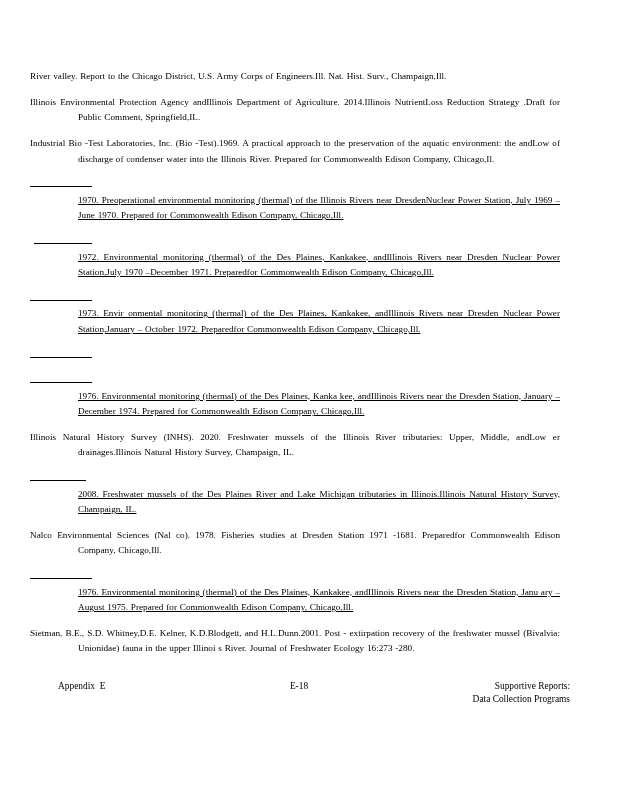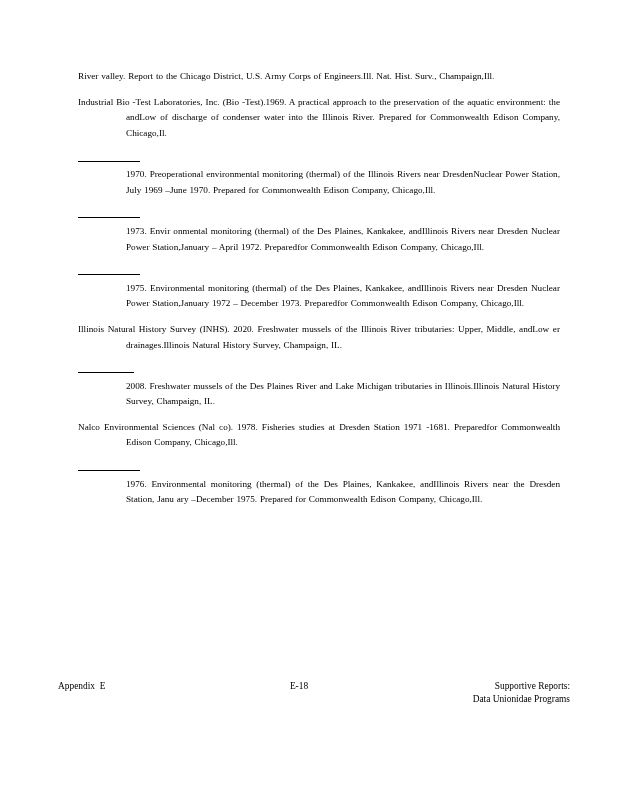--- a/index.html
+++ b/index.html
@@ -13,37 +13,38 @@
     font-family: "Liberation Serif", serif;
     color: #000000;
     position: relative;
     overflow: hidden;
   }
   .page {
     position: relative;
     width: 618px;
     height: 748px;
     box-sizing: border-box;
-    padding: 60px 58px 0 78px;
+    padding: 60px 58px 0 30px;
   }
   .refs {
     margin-top: 6px;
   }
   .ref {
     font-size: 9.2px;
     line-height: 15.6px;
     text-align: justify;
     margin-bottom: 10px;
     padding-left: 48px;
     text-indent: -48px;
     word-spacing: 0.5px;
   }
   .ref .cont {
     display: inline-block;
     text-indent: 0;
+    text-decoration: underline;
   }
   .rule {
     display: inline-block;
     width: 62px;
     border-bottom: 1px solid #000;
     height: 8px;
     vertical-align: baseline;
     margin-right: 2px;
   }
   .rule.short {
@@ -83,58 +84,70 @@
 <body>
 
 <div class="page">
 
   <div class="refs">
 
     <p class="ref">
       <span>River  valley.   Report   to  the  Chicago  District,  U.S.  Army  Corps  of Engineers.Ill.    Nat.  Hist.  Surv.,   Champaign,Ill.</span>
     </p>
 
+    <p class="ref">
+      <span>Illinois  Environmental   Protection   Agency  andIllinois  Department  of  Agriculture.    2014.Illinois  NutrientLoss   Reduction   Strategy  .Draft   for  Public   Comment,   Springfield,IL.</span>
+    </p>
 
     <p class="ref">
       <span>Industrial   Bio -Test  Laboratories,    Inc.  (Bio -Test).1969.    A  practical  approach   to  the  preservation  of  the  aquatic   environment:     the  andLow   of  discharge   of  condenser    water  into  the  Illinois  River.  Prepared   for Commonwealth    Edison  Company,   Chicago,Il.</span>
     </p>
 
     <p class="ref">
       <span class="rule"></span><span class="cont">1970.  Preoperational    environmental    monitoring   (thermal)  of  the  Illinois  Rivers   near  DresdenNuclear    Power   Station,  July  1969 –June  1970.  Prepared   for  Commonwealth    Edison  Company,   Chicago,Ill.</span>
     </p>
 
-
     <p class="ref">
-      <span class="rule"></span><span class="cont">1973.  Envir onmental   monitoring   (thermal)  of  the  Des  Plaines,  Kankakee,  andIllinois  Rivers  near  Dresden  Nuclear  Power   Station,January    –  April    1972.  Preparedfor    Commonwealth    Edison  Company,   Chicago,Ill.</span>
+      <span class="rule gapped"></span><span class="cont">1972.  Environmental    monitoring   (thermal)  of  the  Des  Plaines,  Kankakee,  andIllinois  Rivers  near  Dresden  Nuclear  Power   Station,July   1970 –December    1971.  Preparedfor    Commonwealth    Edison  Company,   Chicago,Ill.</span>
     </p>
 
     <p class="ref">
-      <span class="rule"></span><span class="cont">1975.  Environmental    monitoring   (thermal)  of  the  Des  Plaines,  Kankakee,  andIllinois  Rivers  near  Dresden  Nuclear  Power   Station,January    1972 –  December    1973.  Preparedfor    Commonwealth    Edison  Company,   Chicago,Ill.</span>
+      <span class="rule"></span><span class="cont">1973.  Envir onmental   monitoring   (thermal)  of  the  Des  Plaines,  Kankakee,  andIllinois  Rivers  near  Dresden  Nuclear  Power   Station,January    –  October    1972.  Preparedfor    Commonwealth    Edison  Company,   Chicago,Ill.</span>
     </p>
 
+    <p class="ref">
+      <span class="rule"></span>
+    </p>
+
+    <p class="ref">
+      <span class="rule"></span><span class="cont">1976.  Environmental    monitoring   (thermal)  of  the  Des  Plaines,  Kanka kee,  andIllinois  Rivers  near  the  Dresden  Station,  January  –December   1974.  Prepared   for  Commonwealth    Edison  Company,   Chicago,Ill.</span>
+    </p>
 
     <p class="ref">
       <span>Illinois  Natural  History  Survey   (INHS).   2020.  Freshwater   mussels   of  the  Illinois  River  tributaries:    Upper,  Middle,  andLow er  drainages.Illinois     Natural   History  Survey,   Champaign,     IL.</span>
     </p>
 
     <p class="ref">
       <span class="rule short"></span><span class="cont">2008.  Freshwater   mussels   of  the  Des  Plaines  River  and  Lake  Michigan  tributaries   in  Illinois.Illinois    Natural   History  Survey,   Champaign,    IL.</span>
     </p>
 
     <p class="ref">
       <span>Nalco  Environmental    Sciences    (Nal co).  1978.  Fisheries   studies   at Dresden   Station   1971 -1681.  Preparedfor    Commonwealth    Edison  Company,   Chicago,Ill.</span>
     </p>
 
     <p class="ref">
-      <span class="rule"></span><span class="cont">1976.  Environmental    monitoring   (thermal)   of  the  Des  Plaines,  Kankakee,  andIllinois  Rivers  near  the  Dresden  Station,  Janu ary –December    1975.  Prepared   for  Commonwealth    Edison  Company,   Chicago,Ill.</span>
+      <span class="rule"></span><span class="cont">1976.  Environmental    monitoring   (thermal)   of  the  Des  Plaines,  Kankakee,  andIllinois  Rivers  near  the  Dresden  Station,  Janu ary –August    1975.  Prepared   for  Commonwealth    Edison  Company,   Chicago,Ill.</span>
     </p>
 
+    <p class="ref">
+      <span>Sietman,   B.E.,  S.D.  Whitney,D.E.    Kelner,   K.D.Blodgett,     and  H.L.Dunn.2001.     Post  -  extirpation   recovery   of  the  freshwater   mussel   (Bivalvia:   Unionidae)   fauna  in  the  upper  Illinoi s River.  Journal  of Freshwater    Ecology   16:273 -280.</span>
+    </p>
 
   </div>
 
   <div class="footer">
     <div class="footer-left">Appendix  E</div>
     <div class="footer-center">E-18</div>
     <div class="footer-right">Supportive  Reports:
-Data  Unionidae  Programs</div>
+Data  Collection  Programs</div>
   </div>
 
 </div>
 
 </body></html>

